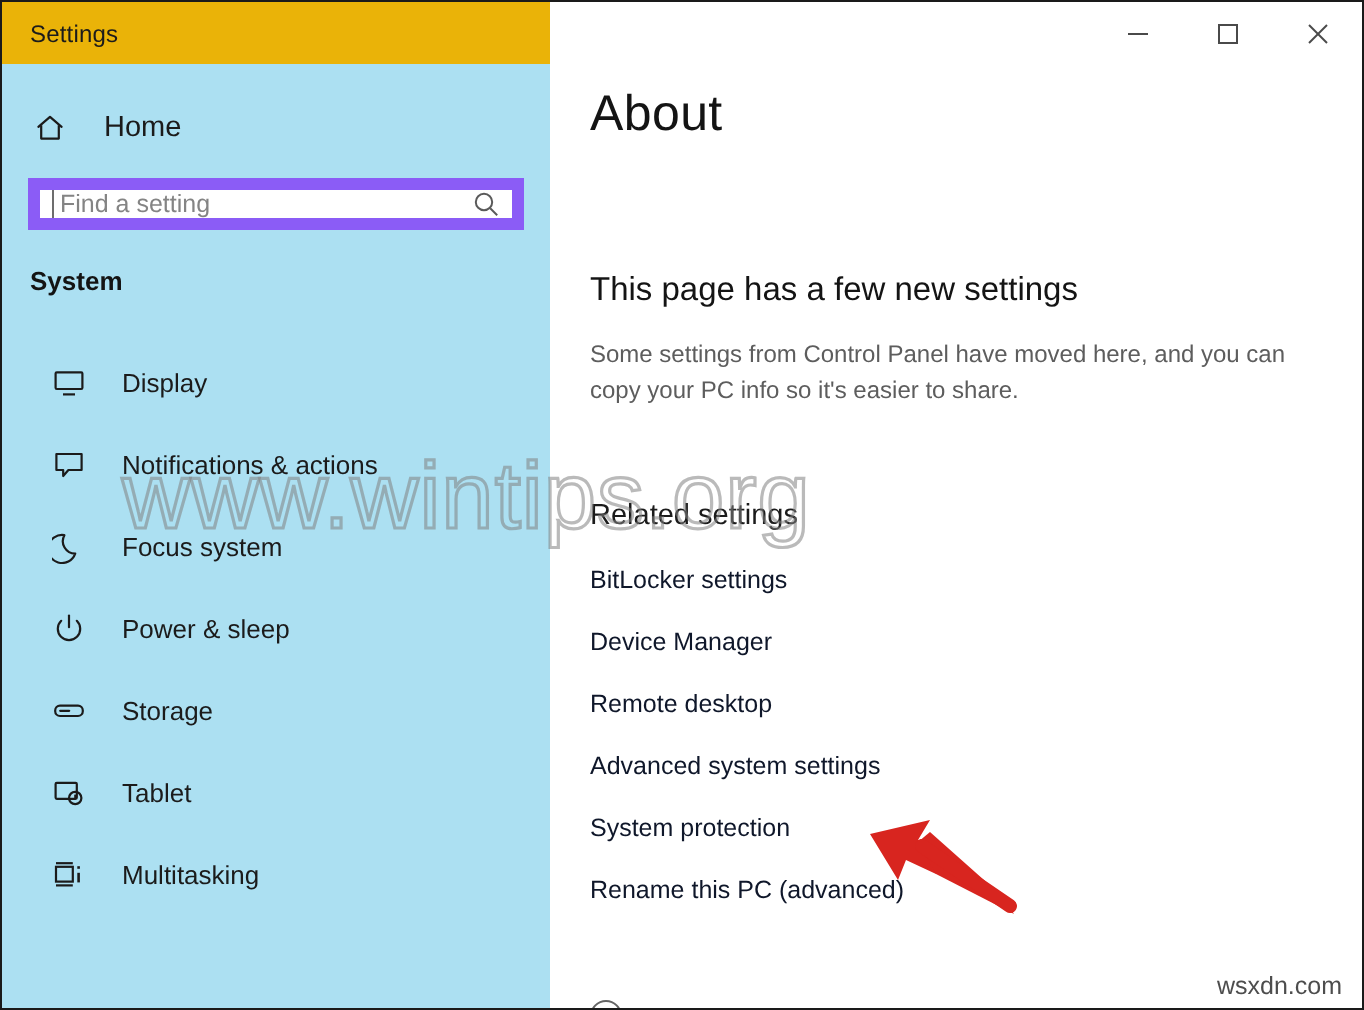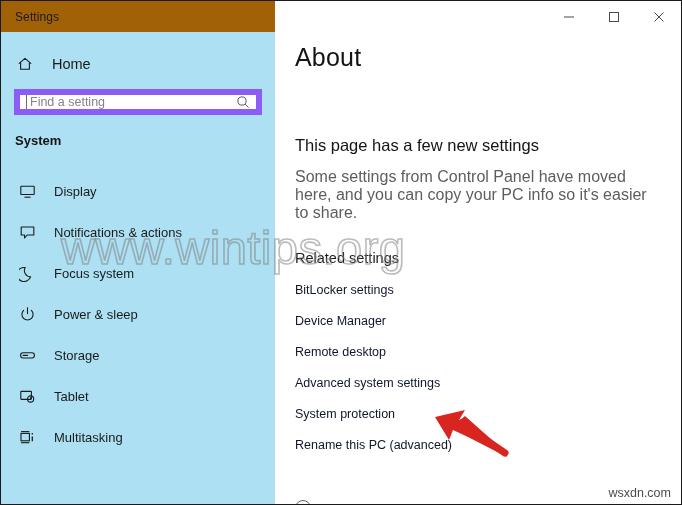--- a/index.html
+++ b/index.html
@@ -30,21 +30,21 @@
     top: 0; left: 0;
     width: 680px;
     height: 31px;
     display: flex;
     align-items: flex-start;
     z-index: 6;
   }
   #titlebar-left {
     width: 274px;
     height: 31px;
-    background: #a16207;
+    background: #eab308;
     display: flex;
     align-items: center;
     padding-left: 14px;
     box-sizing: border-box;
   }
   #titlebar-right {
     flex: 1;
     height: 31px;
     background: #ffffff;
     display: flex;
@@ -150,21 +150,21 @@
   #nav-list {
     position: absolute;
     top: 139px;
     left: 0;
     width: 274px;
   }
   .nav-item {
     height: 41px;
     display: flex;
     align-items: center;
-    padding-left: 18px;
+    padding-left: 25px;
     box-sizing: border-box;
   }
   .nav-item .nav-icon {
     width: 26px;
     display: flex;
     align-items: center;
     justify-content: flex-start;
     color: #1b1b1b;
   }
   .nav-item .nav-label {
@@ -209,21 +209,21 @@
     left: 20px;
     font-size: 16.5px;
     color: #141414;
     font-weight: normal;
   }
   #newsettings-body {
     position: absolute;
     top: 136px;
     left: 20px;
     width: 362px;
-    font-size: 16px;
+    font-size: 12px;
     line-height: 18px;
     color: #5d5d5d;
   }
   #related-heading {
     position: absolute;
     top: 218px;
     left: 20px;
     font-size: 14.5px;
     color: #1b1b1b;
     font-weight: normal;

